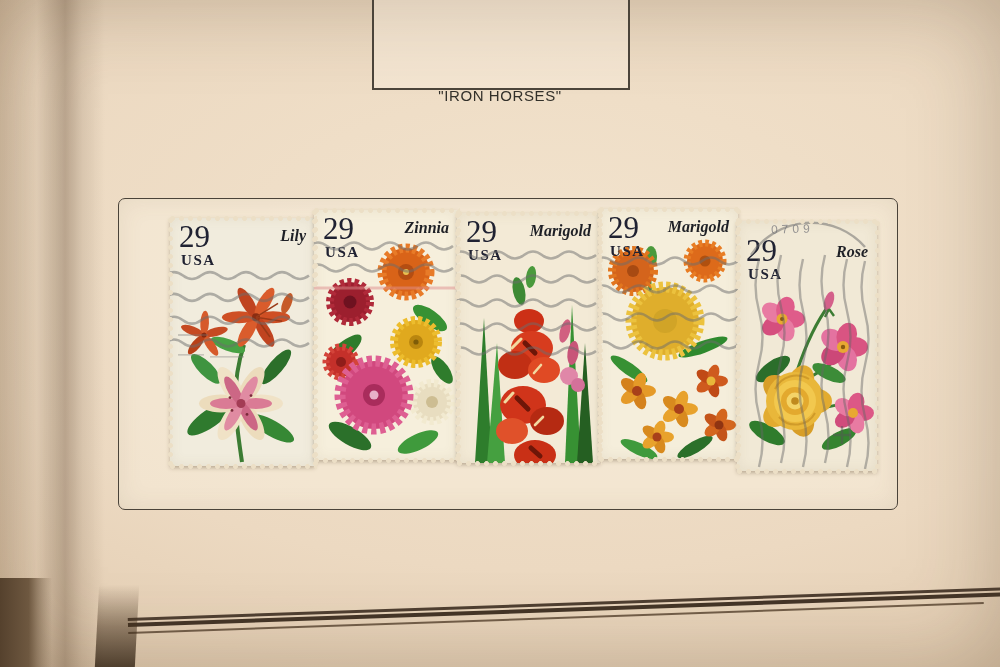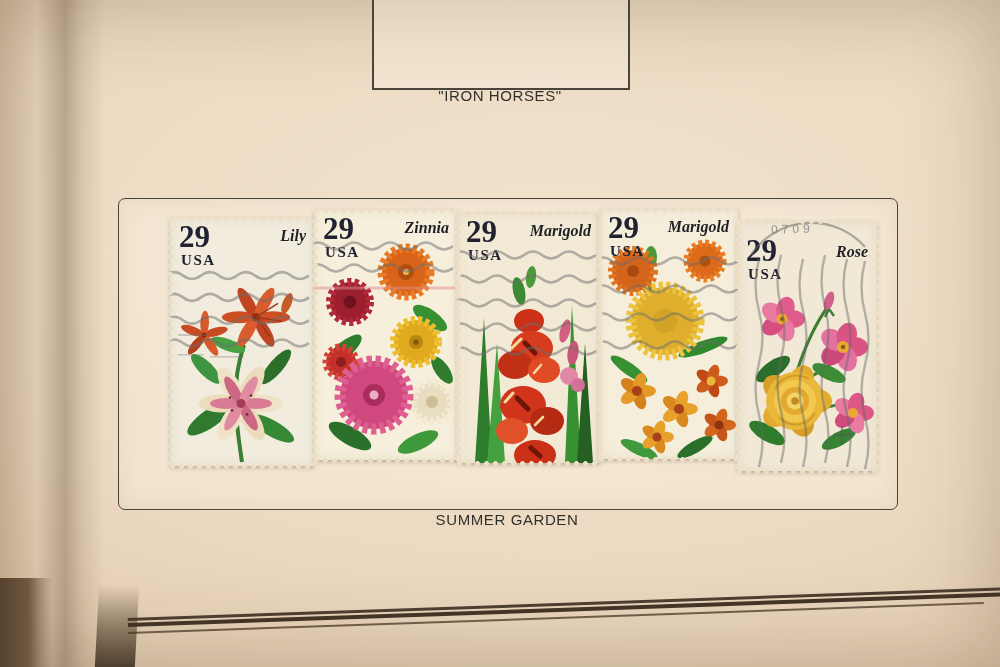--- a/index.html
+++ b/index.html
@@ -26,21 +26,21 @@
     border:1.6px solid #4a4339;border-radius:7px;
     background:rgba(253,246,232,.38);
     box-shadow: inset 0 0 24px rgba(120,90,55,.10);
   }
   .caption-bottom{left:118px;top:511px;width:778px;}
   
   .stamp{position:absolute;box-shadow:0 2px 4px rgba(85,62,38,.35), inset 0 0 14px rgba(120,100,60,.10);}
   .stamp .art,.stamp .cancel{position:absolute;left:0;top:0;width:100%;height:100%;}
   .stamp .cancel{z-index:3;}
   .denom{position:absolute;top:3px;left:9px;z-index:2;color:#202232;
-    font-family:"Liberation Serif",serif;font-weight:700;font-size:31px;line-height:1;}
+    font-family:"Liberation Serif",serif;font-weight:400;font-size:31px;line-height:1;}
   .usa{position:absolute;top:34px;left:11px;z-index:2;color:#202232;
     font-family:"Liberation Serif",serif;font-weight:700;font-size:15px;letter-spacing:1.6px;}
   .flower-name{position:absolute;top:9px;right:9px;z-index:2;color:#1e2026;
     font-family:"Liberation Serif",serif;font-style:italic;font-weight:600;font-size:16px;}
   .postmark-text{position:absolute;top:1px;left:34px;z-index:4;color:#6f6f76;opacity:.7;
     font-size:12px;letter-spacing:4px;transform:rotate(-2deg);}
   
   .perf{position:absolute;z-index:6;pointer-events:none;}
   .perf.v{top:-2px;bottom:-2px;width:7px;background-image:radial-gradient(circle at 3.5px 4.5px, #ecdfc6 2.1px, rgba(236,223,198,0) 2.8px);background-size:7px 9px;background-repeat:repeat-y;}
   .perf.v.left{left:-3.5px;} .perf.v.right{right:-3.5px;}
@@ -387,21 +387,20 @@
       </g>
       <path d="M14,34 A72,72 0 0 1 128,26" stroke="#666" stroke-width="2.4" fill="none" opacity="0.5"></path>
       <path d="M96,214 h18 M105,205 v18" stroke="#555" stroke-width="2.4" opacity="0.5"></path>
     </svg>
     <div class="perf v left"></div>
     <div class="perf v right"></div>
     <div class="perf h top"></div>
     <div class="perf h bottom"></div>
   </div>
 
-  <div class="caption caption-bottom">SUMMER GARDEN</div>
 
   <div class="edge-lines">
     <div class="el1"></div>
     <div class="el2"></div>
     <div class="el3"></div>
   </div>
   <div class="corner-dark"></div>
   <div class="binding-dark"></div>
 
 </div>

